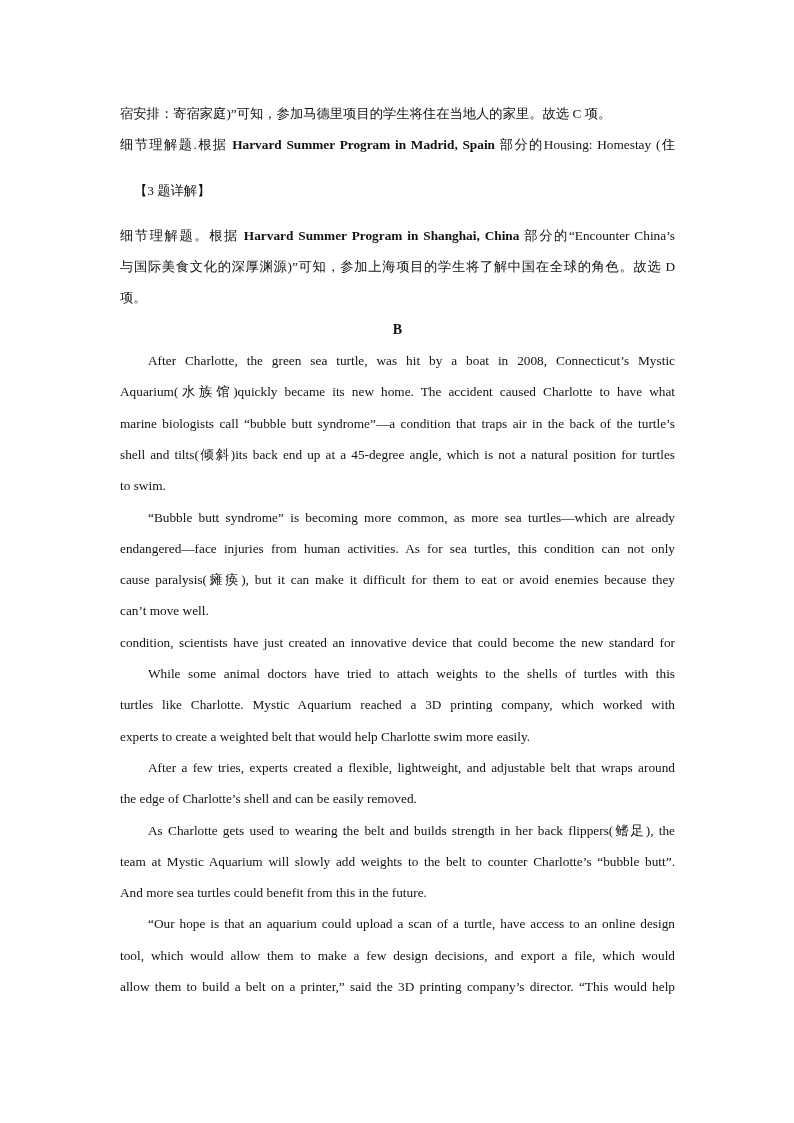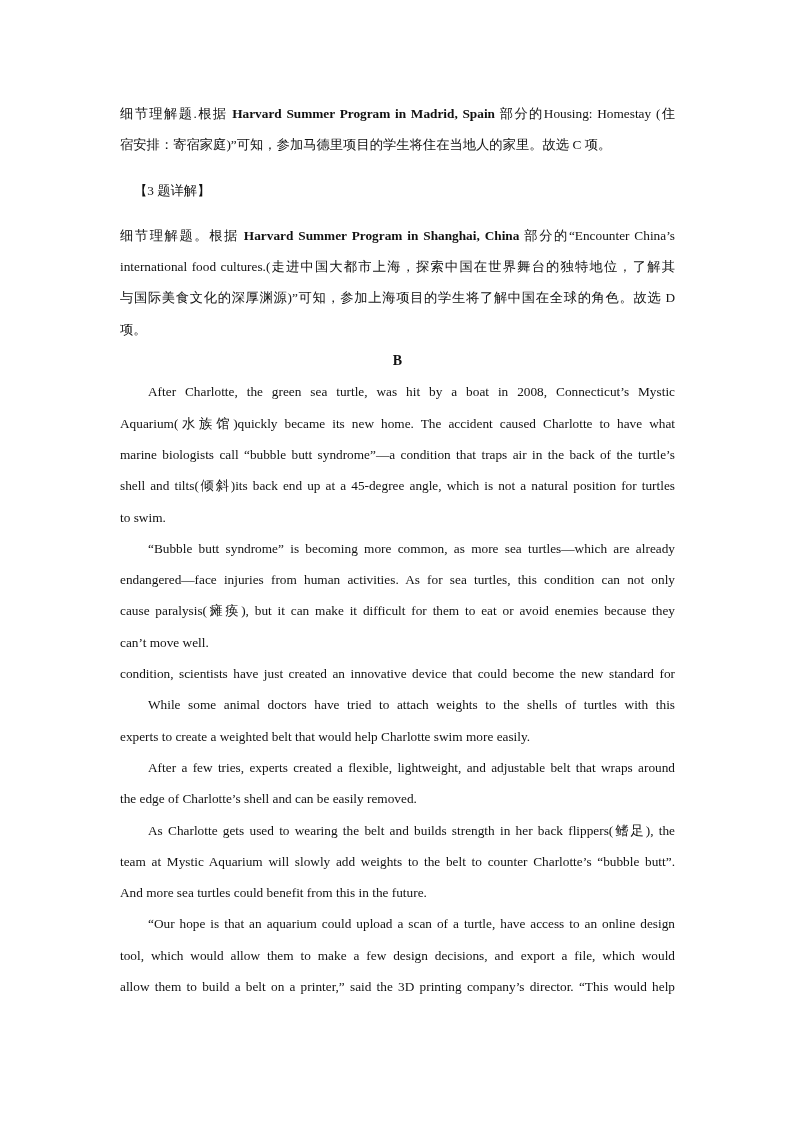--- a/index.html
+++ b/index.html
@@ -15,29 +15,28 @@
   .b { font-weight: bold; }
   .heading { margin: 14px; }
   .center { text-align: center; font-weight: bold; font-size: 14px; }
 </style>
 </head>
 <body>
 
 <div class="page">
 
   <div class="p">
+    <span class="line last">宿安排：寄宿家庭)”可知，参加马德里项目的学生将住在当地人的家里。故选 C 项。</span>
     <span class="line"><span>细节理解题.根据 </span><span class="b">Harvard  Summer Program in Madrid,  Spain</span><span> 部分的Housing: Homestay (住</span></span>
-    <span class="line last">宿安排：寄宿家庭)”可知，参加马德里项目的学生将住在当地人的家里。故选 C 项。</span>
   </div>
 
   <div class="heading">【3 题详解】</div>
 
   <div class="p">
     <span class="line"><span>细节理解题。根据 </span><span class="b">Harvard  Summer Program in Shanghai, China</span><span> 部分的“Encounter China’s</span></span>
-    <span class="line">international food cultures.(走进中国大都市上海，探索中国在世界舞台的独特地位，了解其</span>
     <span class="line">与国际美食文化的深厚渊源)”可知，参加上海项目的学生将了解中国在全球的角色。故选 D</span>
     <span class="line last">项。</span>
   </div>
 
   <div class="center">B</div>
 
   <div class="p">
     <span class="line" style="padding-left:28px">After Charlotte, the green sea turtle, was hit by a boat in 2008, Connecticut’s Mystic</span>
     <span class="line">Aquarium(水族馆)quickly became its new home. The accident caused Charlotte to have what</span>
     <span class="line">marine biologists call “bubble butt syndrome”—a condition that traps air in the back of the turtle’s</span>
@@ -48,20 +47,21 @@
   <div class="p">
     <span class="line" style="padding-left:28px">“Bubble butt syndrome” is becoming more common, as more sea turtles—which are already</span>
     <span class="line">endangered—face injuries from human activities. As for sea turtles, this condition can not only</span>
     <span class="line">cause paralysis(瘫痪), but it can make it difficult for them to eat or avoid enemies because they</span>
     <span class="line last">can’t move well.</span>
   </div>
 
   <div class="p">
     <span class="line">condition, scientists have just created an innovative device that could become the new standard for</span>
     <span class="line" style="padding-left:28px">While some animal doctors have tried to attach weights to the shells of turtles with this</span>
+    <span class="line">turtles like Charlotte. Mystic Aquarium reached a 3D printing company, which worked with</span>
     <span class="line last">experts to create a weighted belt that would help Charlotte swim more easily.</span>
   </div>
 
   <div class="p">
     <span class="line" style="padding-left:28px">After a few tries, experts created a flexible, lightweight, and adjustable belt that wraps around</span>
     <span class="line last">the edge of Charlotte’s shell and can be easily removed.</span>
   </div>
 
   <div class="p">
     <span class="line" style="padding-left:28px">As Charlotte gets used to wearing the belt and builds strength in her back flippers(鳍足), the</span>

